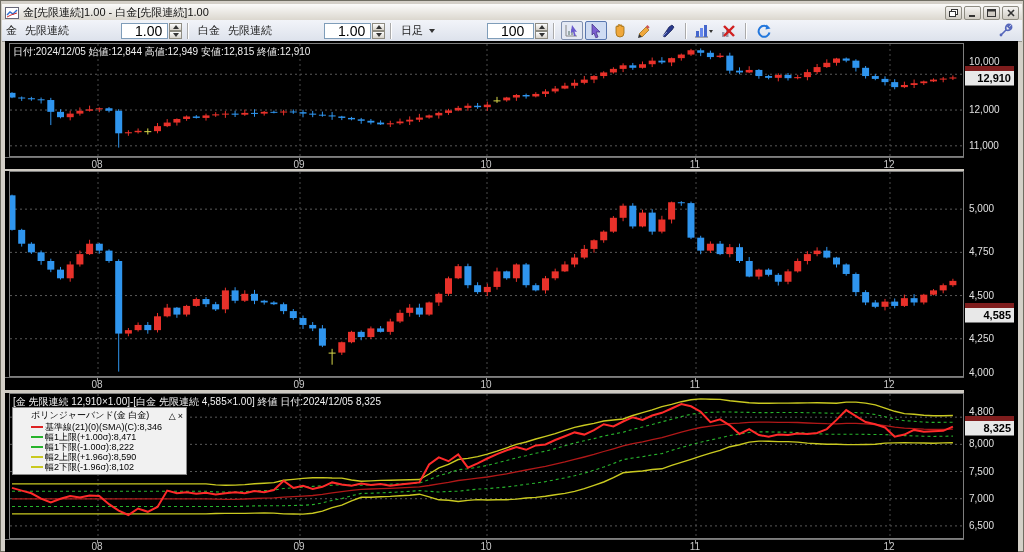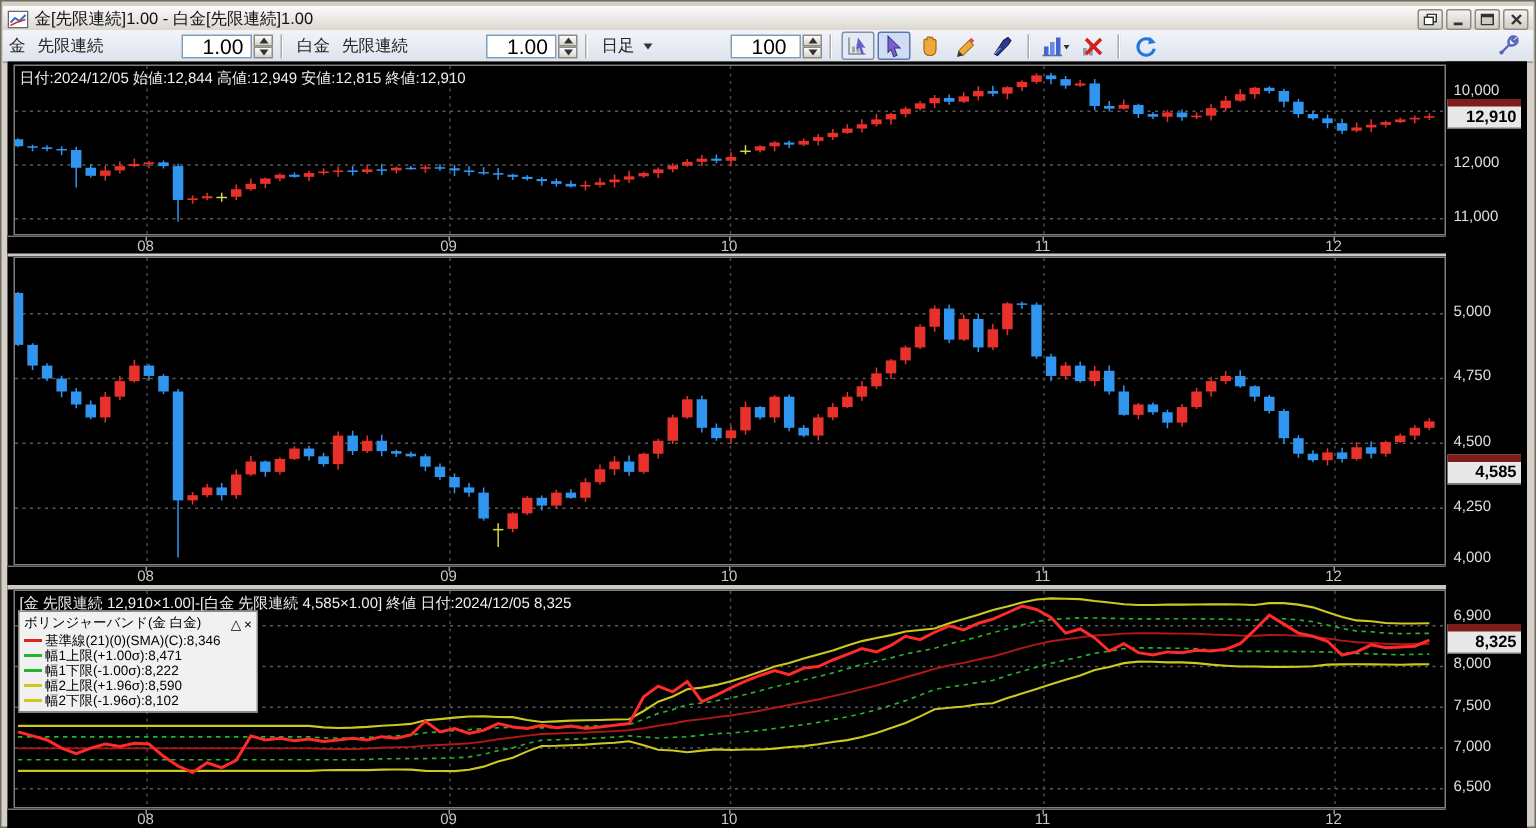--- a/index.html
+++ b/index.html
@@ -40,22 +40,22 @@
   .info{position:absolute;left:3px;top:1px;font-size:10px;color:#f0f0f0;white-space:nowrap;z-index:3;}
   .xstrip{position:absolute;left:0;width:985px;height:12px;background:#000;border-top:1px solid #707070;}
   .sep2{position:absolute;left:0;width:1013px;background:#cdc9c1;}
   .gutter{position:absolute;left:959px;top:0;width:54px;height:511px;background:#000;}
   .ytick{position:absolute;left:5px;font-size:10px;color:#e0e0e0;transform:translateY(-50%);white-space:nowrap;}
   .badge{position:absolute;left:1px;width:49px;background:#e8e8e8;color:#000;font-weight:bold;font-size:11px;
     text-align:right;padding:1px 3px 1px 0;transform:translateY(-50%);border-top:5px solid #7f1d1d;border-bottom:1px solid #777;box-sizing:border-box;}
   .xlab{position:absolute;top:1px;font-size:10px;color:#c8c8c8;transform:translateX(-50%);}
   .xtickmark{position:absolute;top:0;width:1px;height:3px;background:#9a9a9a;}
   
-  .legend{position:absolute;left:2px;top:13px;width:160px;background:#f1f1f1;border:1px solid #8a8a8a;z-index:4;
-    font-size:9px;color:#000;padding:1px 3px 2px 3px;box-sizing:border-box;}
+  .legend{position:absolute;left:2px;top:13px;width:175px;background:#f1f1f1;border:1px solid #8a8a8a;z-index:4;
+    font-size:9px;color:#000;padding:1px 3px 2px 18px;box-sizing:border-box;}
   .legtitle{display:flex;align-items:center;white-space:nowrap;font-size:9px;}
   .legctl{margin-left:auto;display:flex;gap:2px;}
   .legctl span{cursor:default;}
   .legrow{display:flex;align-items:center;white-space:nowrap;height:10px;}
   .legswatch{width:12px;height:2px;margin-right:2px;flex:0 0 auto;}
 </style>
 </head>
 <body>
 
 <div class="win">
@@ -722,21 +722,21 @@
         <div class="ytick" style="top: 20.4662px;">10,000</div>
         <div class="ytick" style="top: 68.0377px;">12,000</div>
         <div class="ytick" style="top: 103.83px;">11,000</div>
         <div class="badge" style="top: 35.4662px;">12,910</div>
         <div class="ytick" style="top: 167.156px;">5,000</div>
         <div class="ytick" style="top: 210.361px;">4,750</div>
         <div class="ytick" style="top: 253.565px;">4,500</div>
         <div class="ytick" style="top: 296.77px;">4,250</div>
         <div class="ytick" style="top: 331px;">4,000</div>
         <div class="badge" style="top: 238.876px; margin-top: 33px;">4,585</div>
-        <div class="ytick" style="top: 369.68px;">6,900</div>
+        <div class="ytick" style="top: 369.68px;">4,800</div>
         <div class="ytick" style="top: 402.352px;">8,000</div>
         <div class="ytick" style="top: 429.54px;">7,500</div>
         <div class="ytick" style="top: 456.728px;">7,000</div>
         <div class="ytick" style="top: 483.917px;">6,500</div>
         <div class="badge" style="top: 384.68px;">8,325</div>
       </div>
   </div>
 </div>
 
 </body></html>

